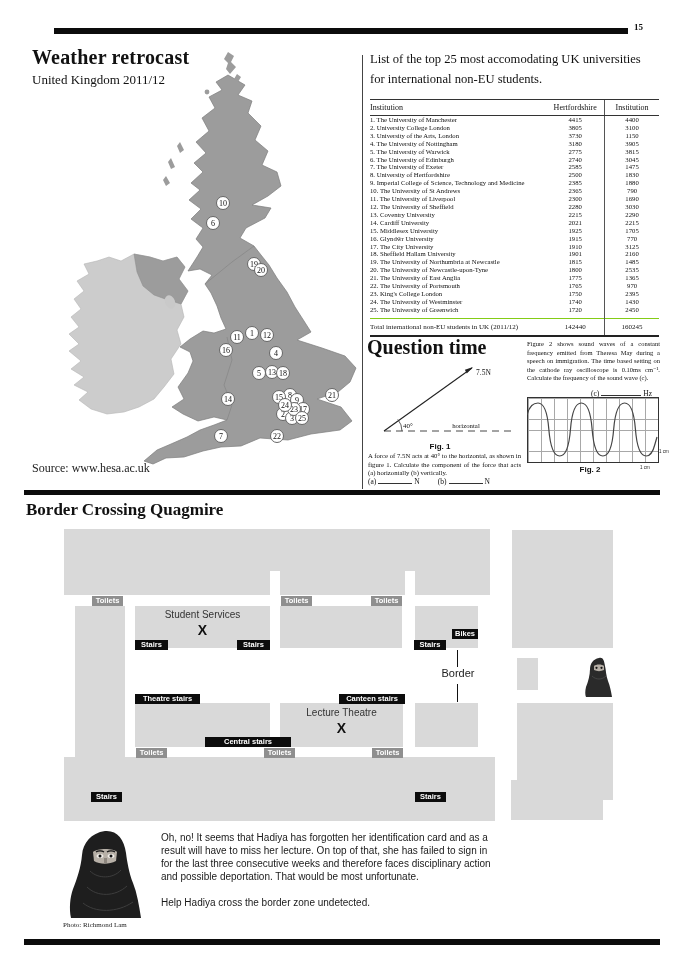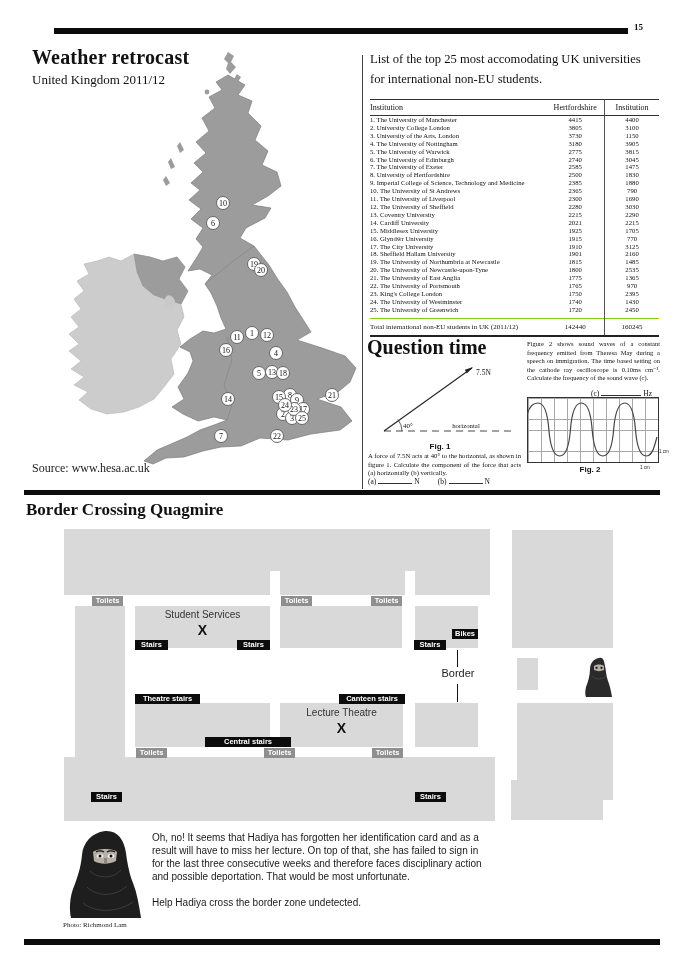--- a/index.html
+++ b/index.html
@@ -53,21 +53,21 @@
   .plan-label{position:absolute;height:10px;font-family:"Liberation Sans",sans-serif;font-weight:bold;
               font-size:7.5px;line-height:10px;color:#fff;text-align:center;}
   .plan-label.black{background:#0c0c0c;margin-top:44px;}
   .plan-label.gray{background:#8f8f8f;}
   .room-name{position:absolute;font-family:"Liberation Sans",sans-serif;font-size:10px;color:#333;text-align:center;}
   .room-x{position:absolute;font-family:"Liberation Sans",sans-serif;font-size:14px;font-weight:bold;color:#111;text-align:center;}
   #border-word{position:absolute;left:428px;top:667px;width:60px;text-align:center;
                font-family:"Liberation Sans",sans-serif;font-size:11px;color:#222;}
   .border-line{position:absolute;left:457px;width:1.4px;background:#111;}
   
-  #story{position:absolute;left:152px;top:831px;width:332px;font-family:"Liberation Sans",sans-serif;
+  #story{position:absolute;left:161px;top:831px;width:332px;font-family:"Liberation Sans",sans-serif;
          font-size:10px;line-height:13px;color:#1a1a1a;}
   #story p{margin:0 0 13px 0;}
   #photo{position:absolute;left:63px;top:827px;width:85px;height:93px;}
   #photo-caption{position:absolute;left:63px;top:921px;font-size:7px;color:#222;}
 </style>
 </head>
 <body>
 
 <div id="page">
 

